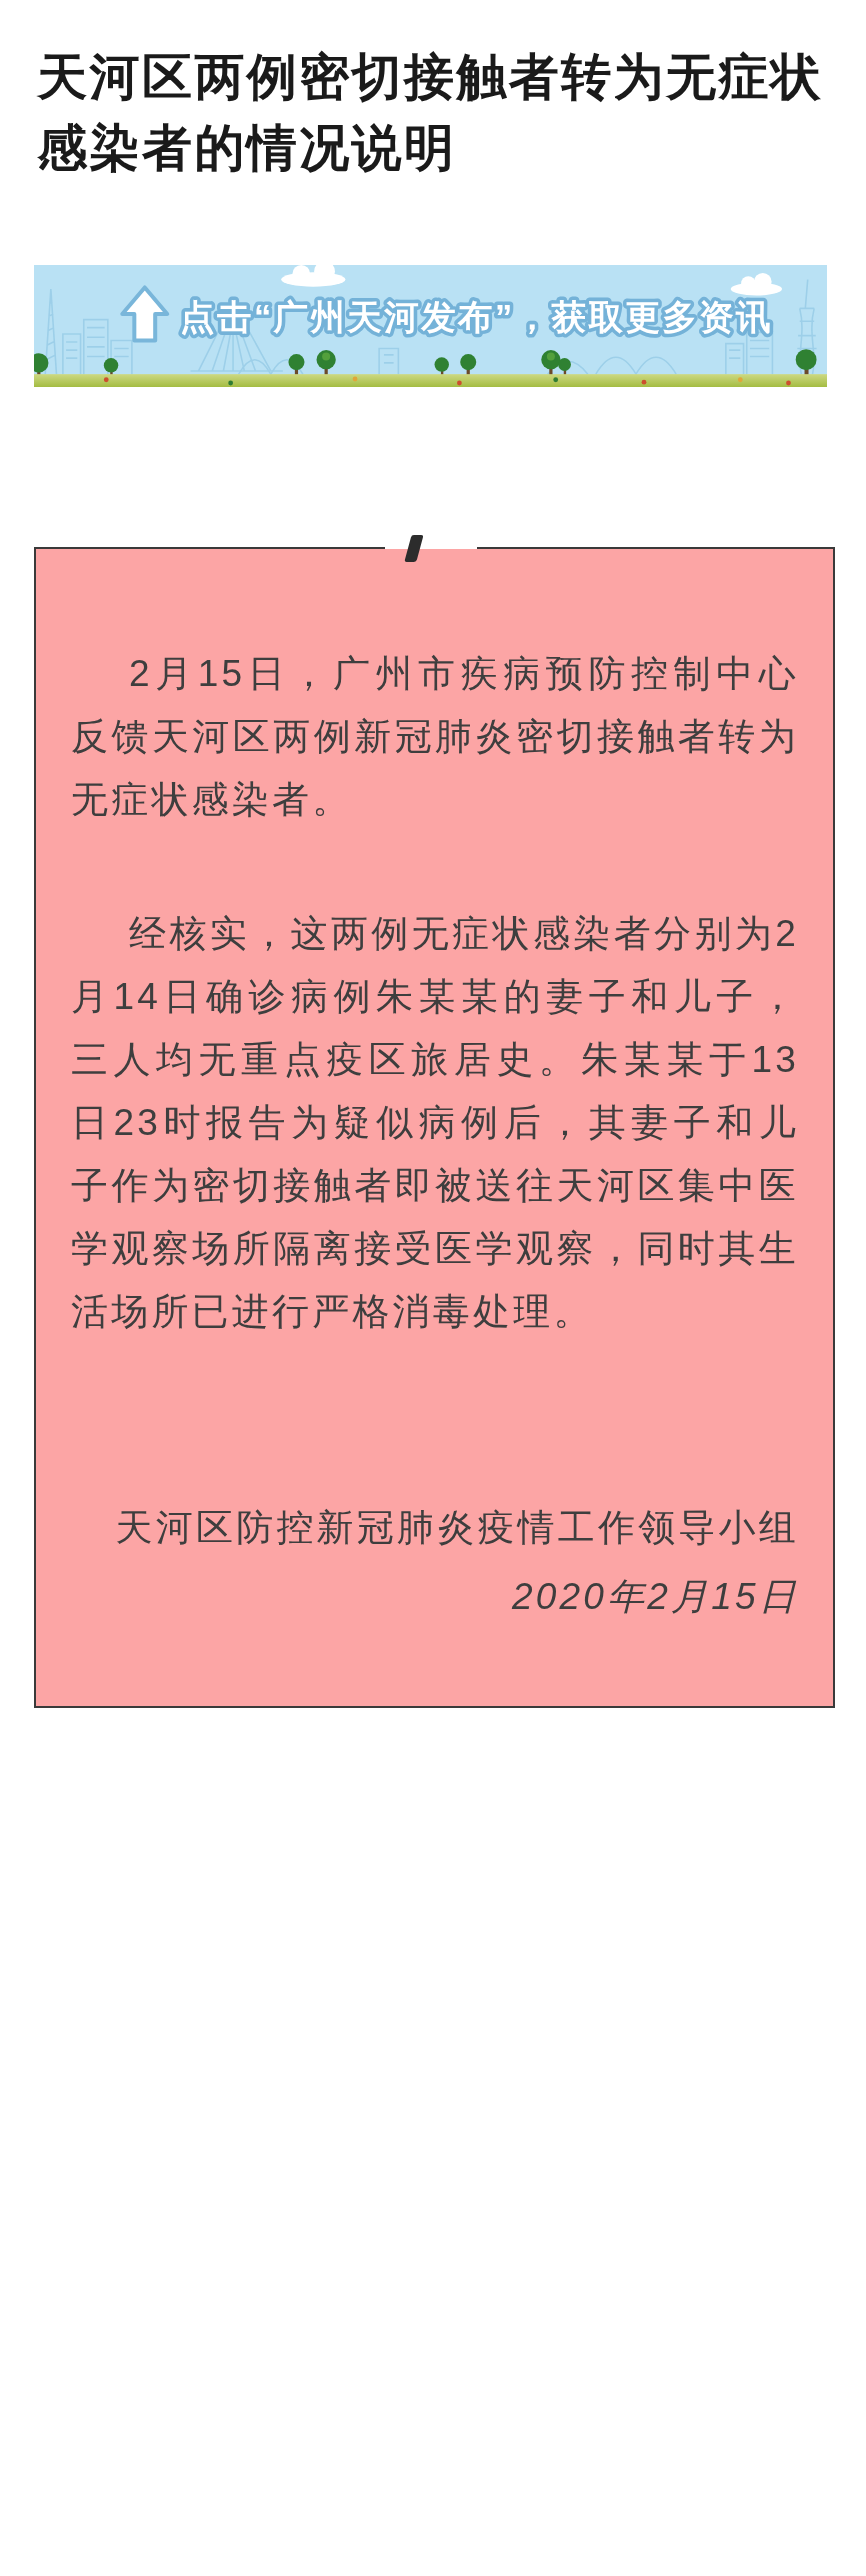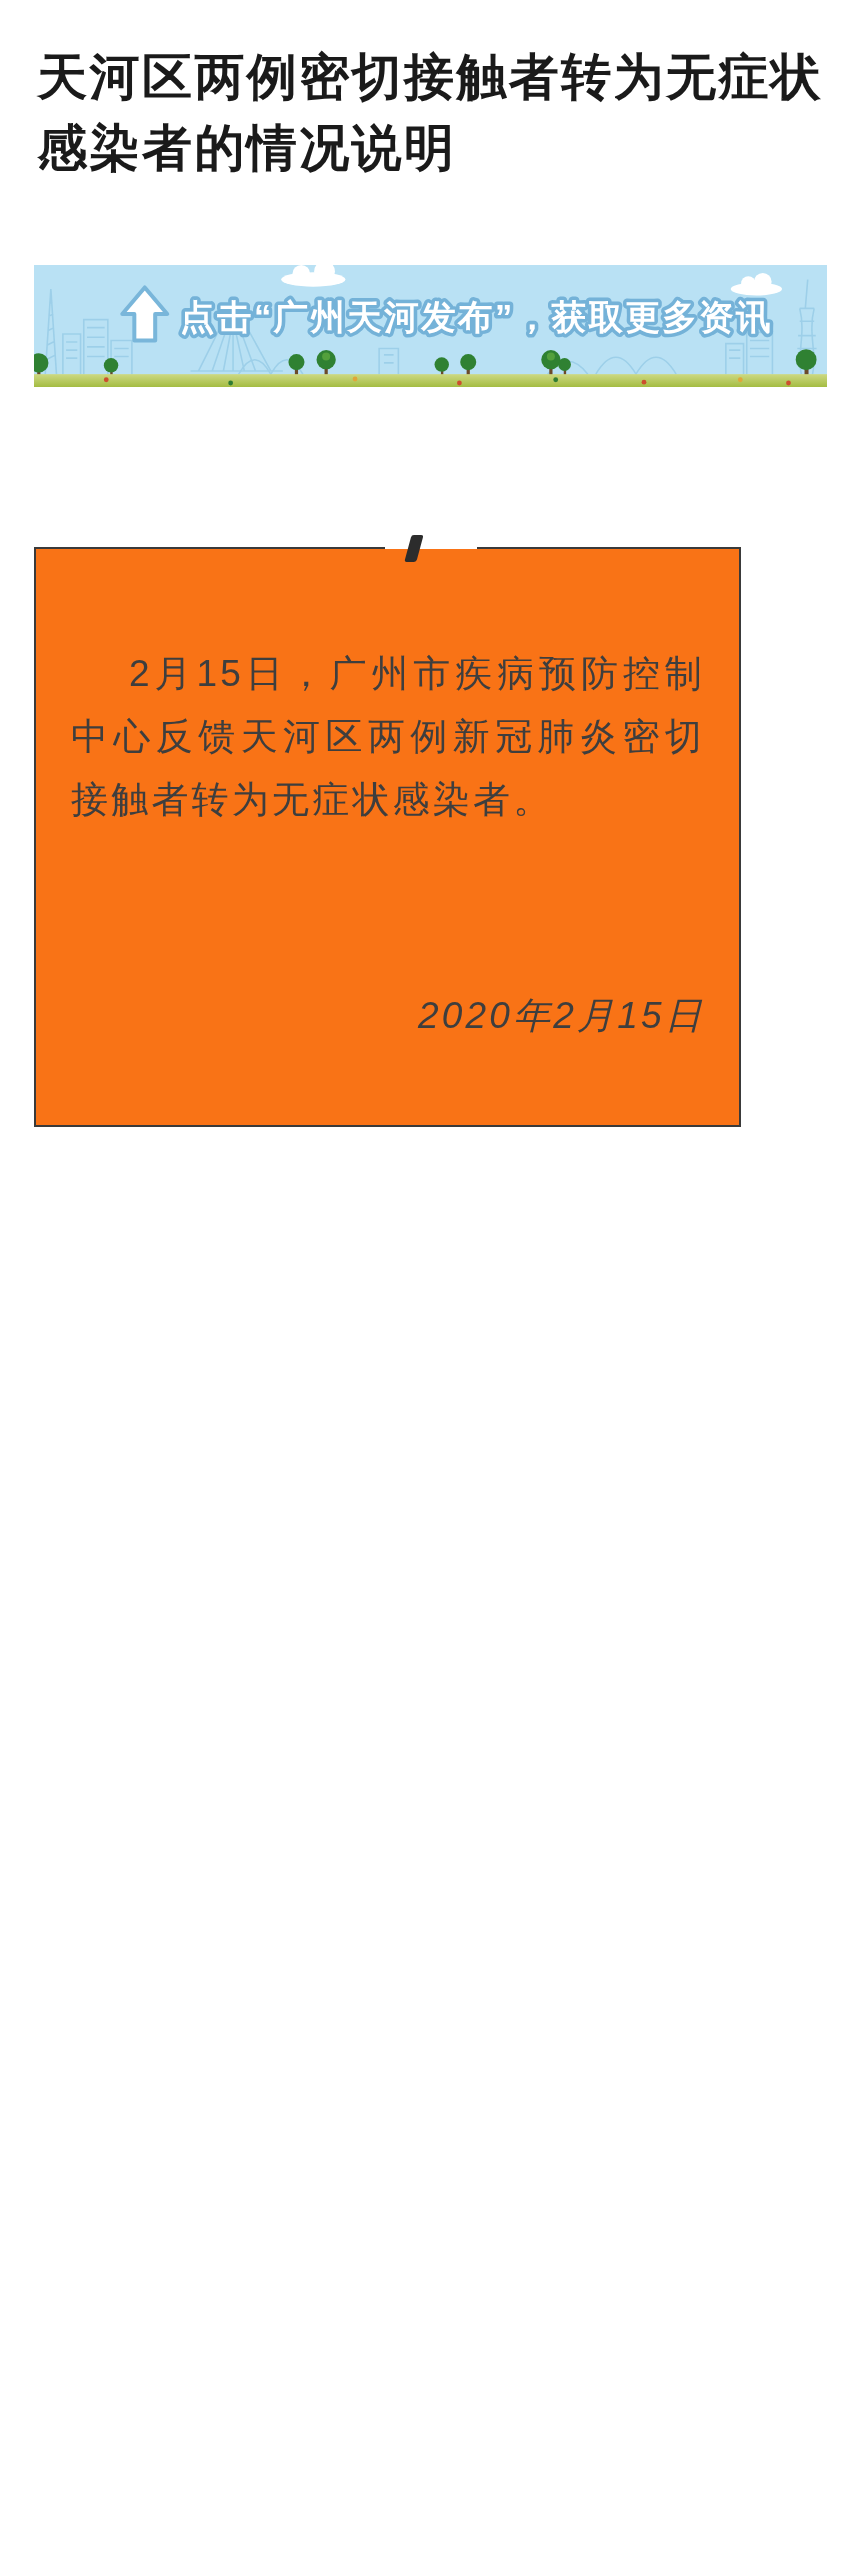--- a/index.html
+++ b/index.html
@@ -43,25 +43,25 @@
     cursor: pointer;
     border-radius: 0;
     overflow: hidden;
     text-decoration: underline;
   }
   .banner svg { display: block; }
 
   
   .statement-box {
     margin-top: 140px;
-    width: 707px;
+    width: 801px;
     border: 2.4px solid #3a3a3a;
     position: relative;
     padding: 93px 34px 78px 35px;
-    background: #f97316;
+    background: #fca5a5;
   }
   .border-gap {
     position: absolute;
     top: -2.4px; left: 349px;
     width: 92px; height: 2.4px;
     background: #ffffff;
   }
   .quote-tick {
     position: absolute;
     top: -13.6px; left: 372px;
@@ -176,21 +176,23 @@
       <text x="182" y="80" font-size="43" font-weight="bold" fill="#ffffff" stroke="#74b2d8" stroke-width="9" paint-order="stroke" stroke-linejoin="round" letter-spacing="3" font-family="&quot;Liberation Sans&quot;, &quot;DejaVu Sans&quot;, sans-serif">点击“广州天河发布”，获取更多资讯</text>
     </svg>
   </div>
 
   <div class="statement-box">
     <div class="border-gap"></div>
     <div class="quote-tick"></div>
 
     <div>
       <p>2月15日，广州市疾病预防控制中心反馈天河区两例新冠肺炎密切接触者转为无症状感染者。</p>
+      <p>经核实，这两例无症状感染者分别为2月14日确诊病例朱某某的妻子和儿子，三人均无重点疫区旅居史。朱某某于13日23时报告为疑似病例后，其妻子和儿子作为密切接触者即被送往天河区集中医学观察场所隔离接受医学观察，同时其生活场所已进行严格消毒处理。</p>
     </div>
 
     <div class="signature-block">
+      <div class="sig-name">天河区防控新冠肺炎疫情工作领导小组</div>
       <div class="sig-date">2020年2月15日</div>
     </div>
   </div>
 
 </div>
 
 
 </body></html>

